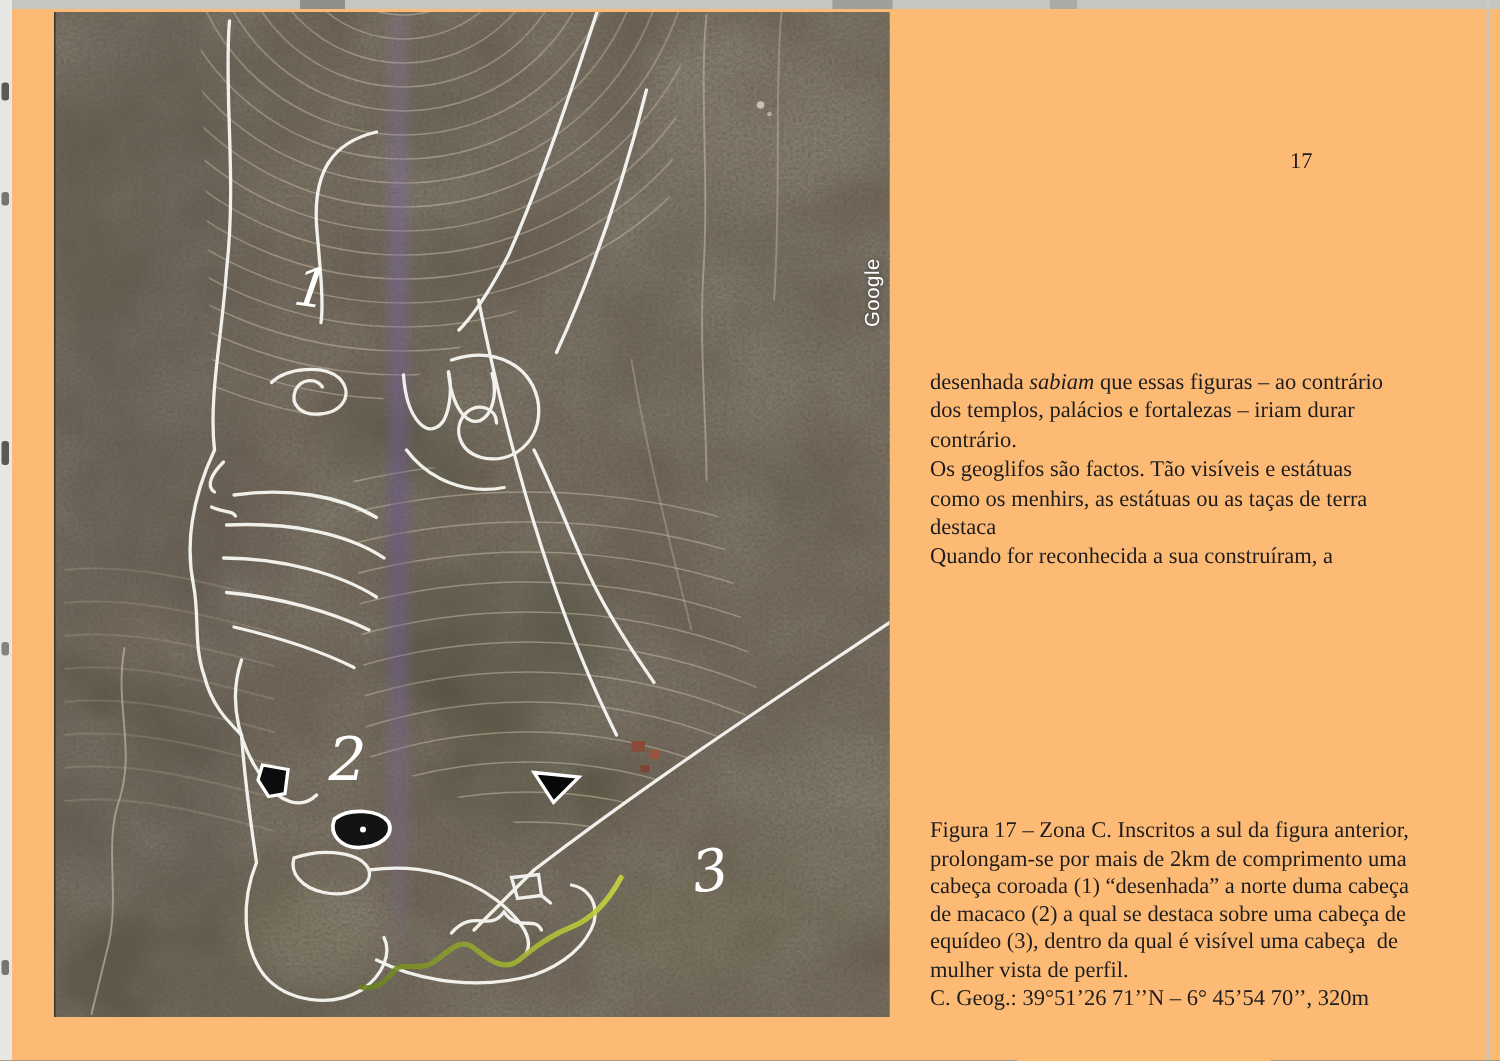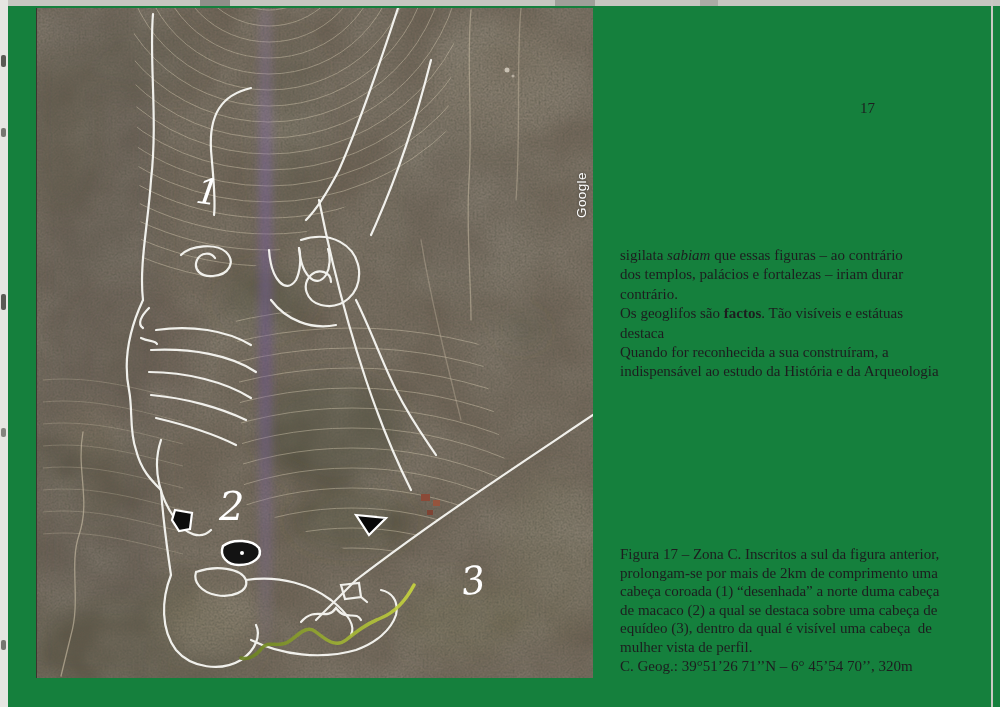--- a/index.html
+++ b/index.html
@@ -1,17 +1,17 @@
 <!DOCTYPE html>
 <html><head>
 <meta charset="utf-8">
 <style>
   html,body{margin:0;padding:0;background:#9a9a96;}
   .page{
-    position:relative;width:1000px;height:707px;background:#15803d;
+    position:relative;width:1000px;height:707px;background:#fdba74;
     font-family:"Liberation Serif","DejaVu Serif",serif;color:#1d1d1f;
     overflow:hidden;
   }
   
   .scan-top{position:absolute;left:0;top:0;width:1000px;height:6px;background:#c6c6c0;}
   .scan-top i{position:absolute;top:0;height:6px;background:#8f8f89;display:block;}
   .scan-left{position:absolute;left:0;top:0;width:8px;height:707px;background:#e6e6e2;}
   .scan-left i{position:absolute;left:1px;width:5px;background:#5a5a54;display:block;border-radius:2px;}
   .scan-right{position:absolute;left:991px;top:0;width:2px;height:707px;background:#c9c9c3;}
   
@@ -23,21 +23,21 @@
     color:#ffffff;font-family:"Liberation Sans",sans-serif;font-size:13.5px;font-weight:500;
     letter-spacing:.4px;text-shadow:0 0 3px rgba(40,40,40,.7);white-space:nowrap;
   }
   
   .page-number{position:absolute;left:860px;top:100px;font-size:15px;}
   .body-text{position:absolute;left:620px;top:246px;width:380px;font-size:15px;line-height:19.4px;}
   .body-text .ln{white-space:pre;}
   .caption{position:absolute;left:620px;top:545px;width:385px;font-size:15px;line-height:18.6px;margin:0;}
   .caption .ln{white-space:pre;}
   .it{font-style:italic;}
-  .bd{font-weight:bold;}
+  .bd{font-weight:normal;}
 </style>
 </head>
 <body>
 
 <div class="page">
 
   <div class="scan-top">
     <i style="left:200px;width:30px"></i>
     <i style="left:555px;width:40px;opacity:.7"></i>
     <i style="left:700px;width:18px;opacity:.5"></i>
@@ -227,27 +227,27 @@
       <g font-family="'DejaVu Serif',serif" font-style="italic" fill="#ffffff">
         <text x="160" y="196" font-size="36" transform="rotate(8 169 180)">1</text>
         <text x="182" y="512" font-size="40">2</text>
         <text x="424" y="586" font-size="38" transform="rotate(-8 434 570)">3</text>
       </g>
     </svg>
     <div class="watermark">Google</div>
   </figure>
 
   <div class="body-text">
-    <div class="ln"><span>sigilata </span><span class="it">sabiam</span><span> que essas figuras – ao contrário</span></div>
+    <div class="ln"><span>desenhada </span><span class="it">sabiam</span><span> que essas figuras – ao contrário</span></div>
     <div class="ln">dos templos, palácios e fortalezas – iriam durar</div>
     <div class="ln">contrário.</div>
     <div class="ln"><span>Os geoglifos são </span><span class="bd">factos</span><span>. Tão visíveis e estátuas</span></div>
+    <div class="ln">como os menhirs, as estátuas ou as taças de terra</div>
     <div class="ln">destaca</div>
     <div class="ln">Quando for reconhecida a sua construíram, a</div>
-    <div class="ln">indispensável ao estudo da História e da Arqueologia</div>
   </div>
 
   <figcaption class="caption">
     <div class="ln">Figura 17 – Zona C. Inscritos a sul da figura anterior,</div>
     <div class="ln">prolongam-se por mais de 2km de comprimento uma</div>
     <div class="ln">cabeça coroada (1) “desenhada” a norte duma cabeça</div>
     <div class="ln">de macaco (2) a qual se destaca sobre uma cabeça de</div>
     <div class="ln">equídeo (3), dentro da qual é visível uma cabeça  de</div>
     <div class="ln">mulher vista de perfil.</div>
     <div class="ln">C. Geog.: 39°51’26 71’’N – 6° 45’54 70’’, 320m</div>

